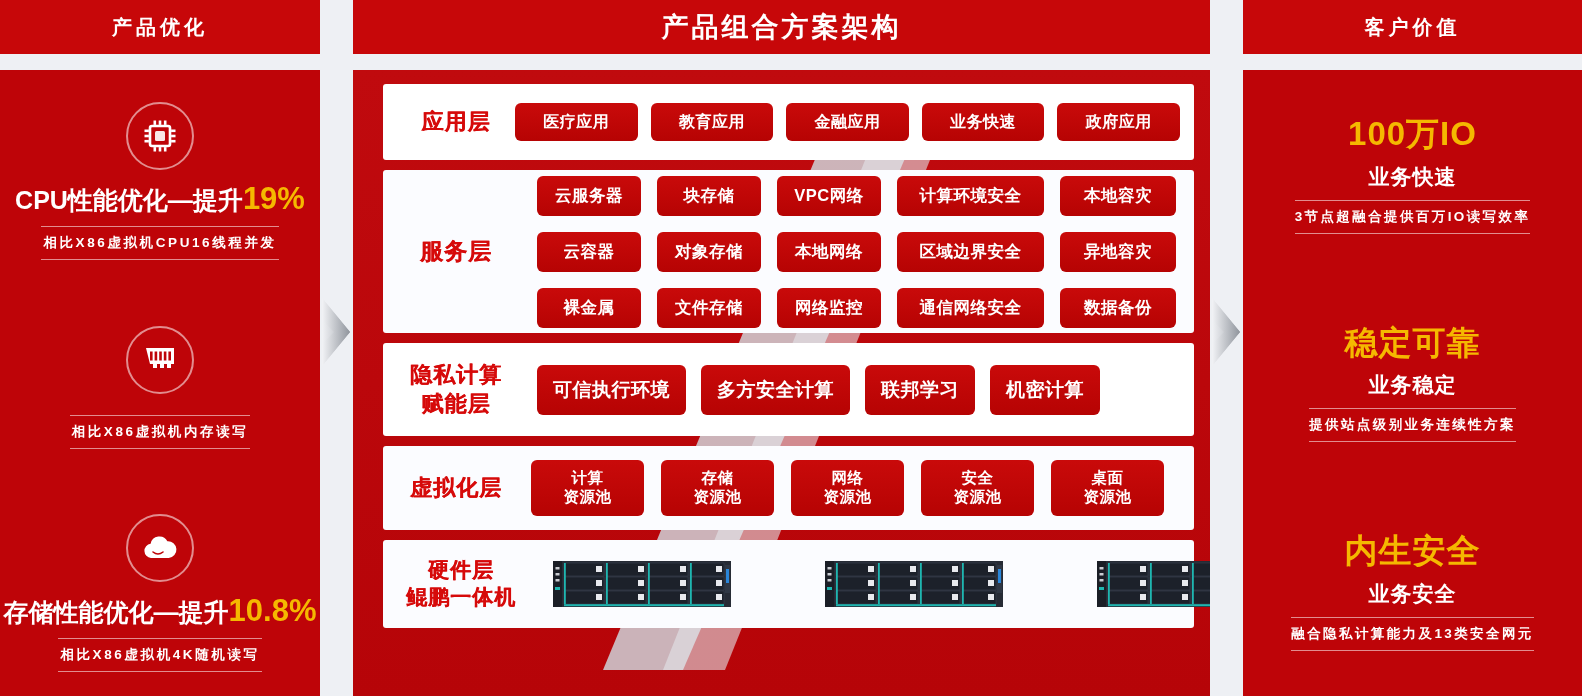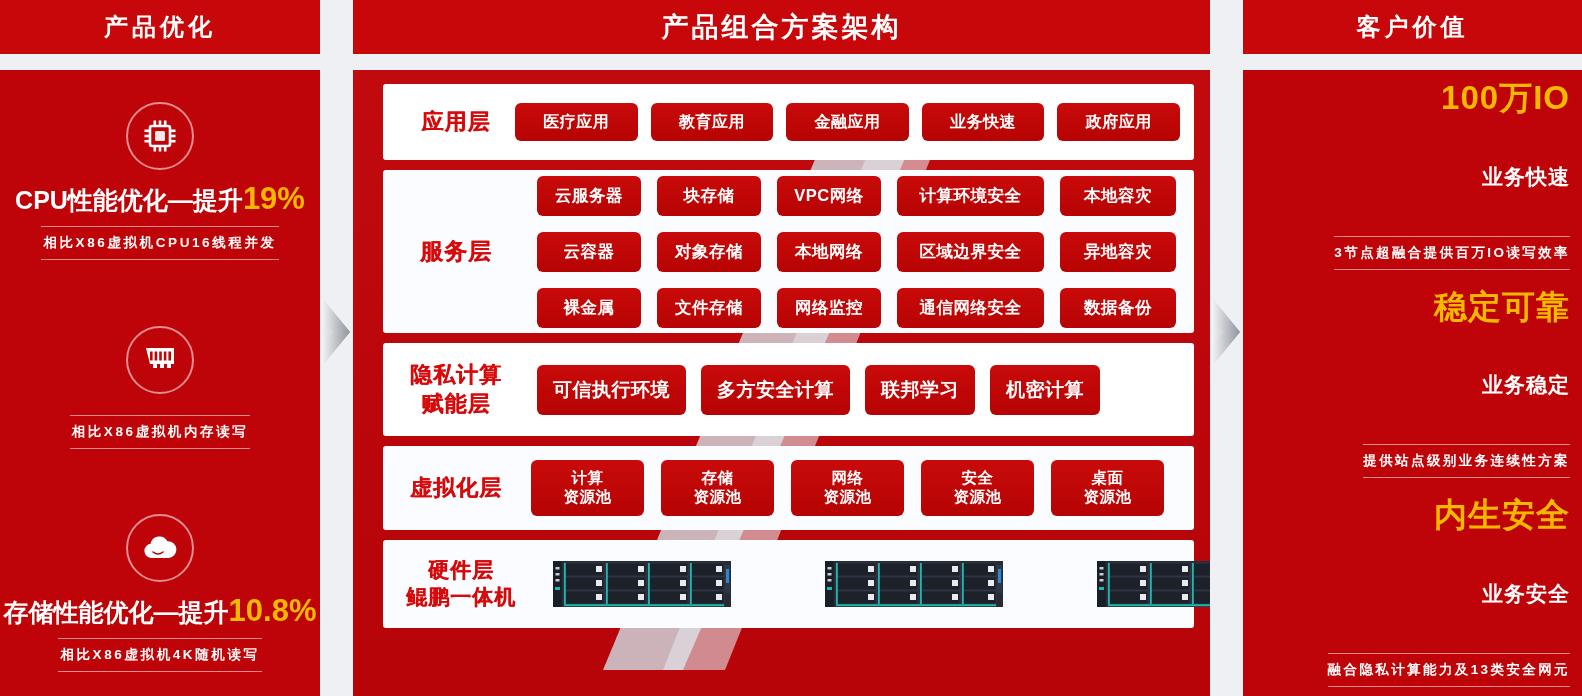--- a/index.html
+++ b/index.html
@@ -27,21 +27,21 @@
   
   .panel-header {
     height: 54px;
     background: #c70709;
     display: flex; align-items: center; justify-content: center;
     color: #ffffff;
     font-weight: bold;
     letter-spacing: 2px;
   }
   .panel-header.big { font-size: 27px; letter-spacing: 3px; }
-  .panel-header.side { font-size: 24px; letter-spacing: 4px; font-family: Liberation Serif, serif; }
+  .panel-header.side { font-size: 20px; letter-spacing: 4px; font-family: Liberation Serif, serif; }
   .header-gap { height: 16px; background: #eef0f4; }
 
   
   .panel-body {
     height: 626px;
     background: #be0408;
     position: relative;
     overflow: hidden;
   }
   .panel-body.center {
@@ -167,23 +167,22 @@
 
   
   .row-hw { display:flex; gap: 94px; padding-left: 28px; align-items:center; }
   .server { width: 178px; height: 46px; display:block; }
 
   
   .value-list { display:flex; flex-direction:column; height:100%; }
   .value {
     flex: 1 1 0;
     display:flex; flex-direction:column;
-    align-items:flex-end; justify-content:center;
+    align-items:center; justify-content:center;
     padding: 0 12px;
-    gap: 36px;
   }
   .value-head {
     font-size: 33px; font-weight: bold; color: #f5b800;
     letter-spacing: 1px; line-height:1.15;
   }
   .value-sub {
     margin-top: 10px;
     font-size: 21px; font-weight: bold; color:#ffffff;
     letter-spacing: 1px;
   }

